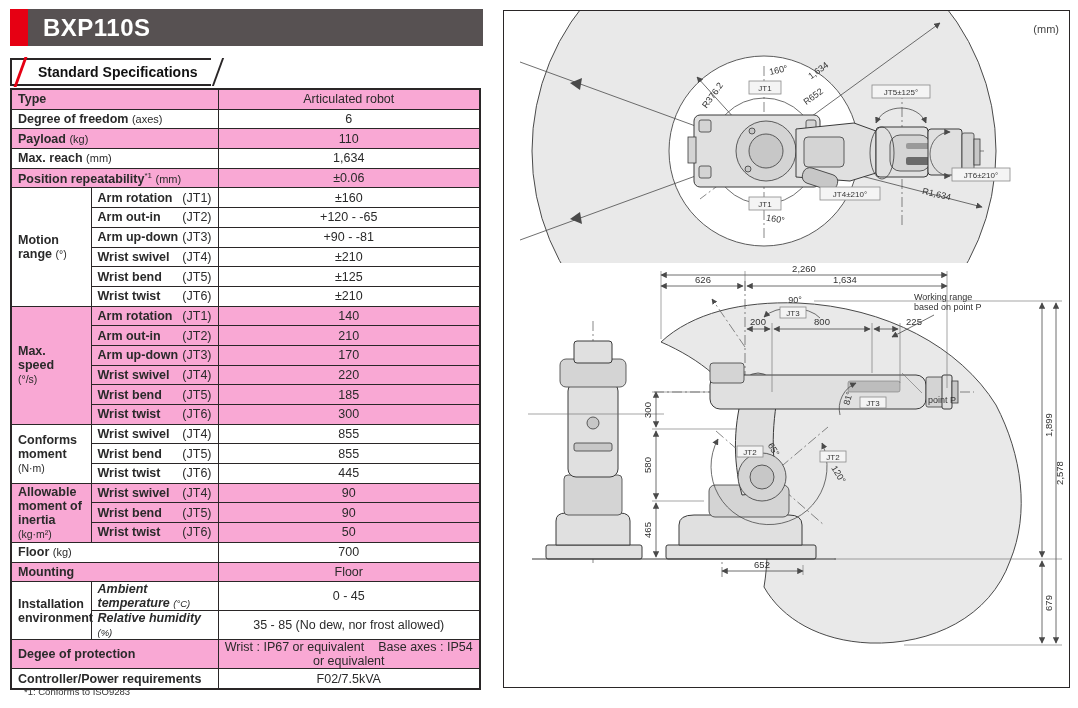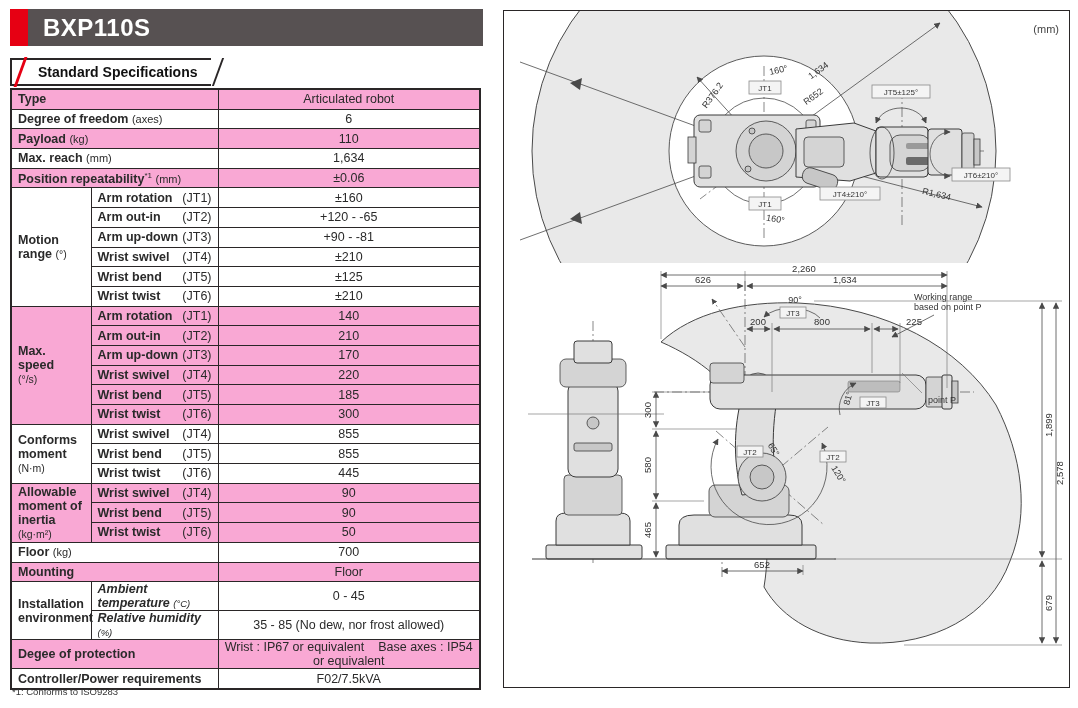--- a/index.html
+++ b/index.html
@@ -32,21 +32,21 @@
   .u { font-weight:normal; font-size:11px; }
   sup.fn { font-size:8px; vertical-align:super; }
   td.c-group { font-weight:bold; font-size:12px; line-height:1.12; padding:2px 3px 2px 5px; }
   .gunit { font-weight:normal; font-size:10.5px; }
   td.c-sub { font-weight:bold; font-size:12px; }
   td.c-sub .jt { float:right; font-weight:normal; }
   td.c-sub-sm { font-weight:bold; font-size:10.5px; padding:0 4px;font-style:italic; }
   td.c-sub-sm .u { font-size:9.5px; }
   td.val-sm { font-size:10px; text-align:center; }
   td.val-sm .gap { display:inline-block; width:14px; }
-  .footnote { position:absolute; left:12px; top:686px; font-size:9.5px; color:#333; }
+  .footnote { position:absolute; left:24px; top:686px; font-size:9.5px; color:#333; }
 
   
   .panel { position:absolute; left:503px; top:10px; width:565px; height:676px;
            border:1.5px solid #2a2627; background:#fff; }
   .mm-note { position:absolute; right:10px; top:12px; font-size:11px; color:#444; }
   .panel svg { display:block; }
   svg text { font-family:"Liberation Sans", sans-serif; fill:#333; }
   .dimtxt { font-size:9.5px; }
   .angtxt { font-size:9px; }
   .boxtxt { font-size:8px; }

